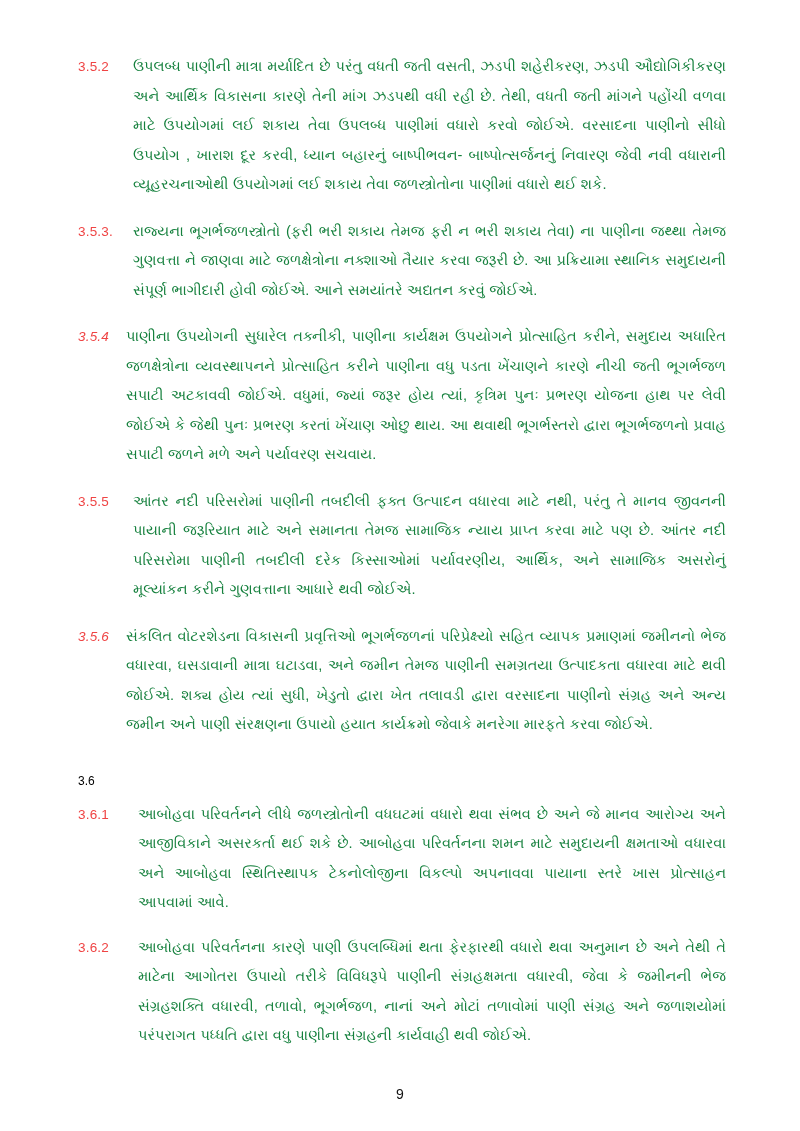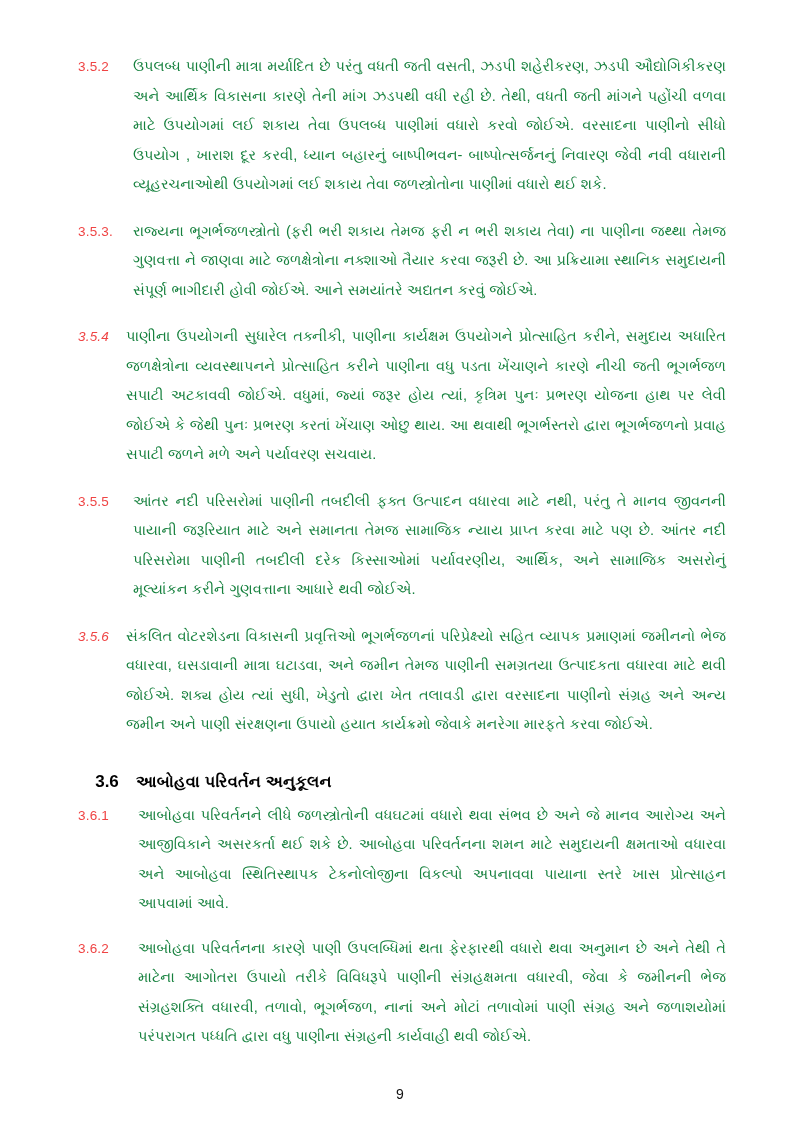--- a/index.html
+++ b/index.html
@@ -63,25 +63,24 @@
   
   .heading {
     display: flex;
     align-items: baseline;
     margin: 0 0 4px 0;
   }
   .heading .num {
     flex: 0 0 auto;
     width: 58px;
     font-family: "Liberation Sans", "DejaVu Sans", sans-serif;
-    font-size: 17px;
-    font-weight: 700;
+    font-size: 12px;
+    font-weight: 400;
     color: #000;
     line-height: 30px;
-    text-align: center;
   }
   .heading .title {
     font-family: "Liberation Sans", "DejaVu Sans", sans-serif;
     font-size: 16.2px;
     font-weight: 700;
     color: #000;
     line-height: 30px;
     letter-spacing: 0.2px;
   }
 
@@ -124,21 +123,20 @@
       <div class="body">આંતર નદી પરિસરોમાં પાણીની તબદીલી ફક્ત ઉત્પાદન વધારવા માટે નથી, પરંતુ તે માનવ જીવનની પાયાની જરૂરિયાત માટે અને સમાનતા તેમજ સામાજિક ન્યાય પ્રાપ્ત કરવા માટે પણ છે. આંતર નદી પરિસરોમા પાણીની તબદીલી દરેક કિસ્સાઓમાં પર્યાવરણીય, આર્થિક, અને સામાજિક અસરોનું મૂલ્યાંકન કરીને ગુણવત્તાના આધારે થવી જોઈએ.</div>
     </div>
 
     <div class="para gap-lg">
       <div class="num num-w-48">3.5.6</div>
       <div class="body">સંકલિત વોટરશેડના વિકાસની પ્રવૃત્તિઓ ભૂગર્ભજળનાં પરિપ્રેક્ષ્યો સહિત વ્યાપક પ્રમાણમાં જમીનનો ભેજ વધારવા, ઘસડાવાની માત્રા ઘટાડવા, અને જમીન તેમજ પાણીની સમગ્રતયા ઉત્પાદકતા વધારવા માટે થવી જોઈએ. શક્ય હોય ત્યાં સુધી, ખેડુતો દ્વારા ખેત તલાવડી દ્વારા વરસાદના પાણીનો સંગ્રહ અને અન્ય જમીન અને પાણી સંરક્ષણના ઉપાયો હયાત કાર્યક્રમો જેવાકે મનરેગા મારફતે કરવા જોઈએ.</div>
     </div>
 
     <div class="heading">
       <div class="num">3.6</div>
-      <div class="title">આબોહવા પરિવર્તન અનુકૂલન</div>
     </div>
 
     <div class="para tight">
       <div class="num num-w-60">3.6.1</div>
       <div class="body">આબોહવા પરિવર્તનને લીધે જળસ્ત્રોતોની વધઘટમાં વધારો થવા સંભવ છે અને જે  માનવ આરોગ્ય અને આજીવિકાને અસરકર્તા થઈ શકે છે. આબોહવા પરિવર્તનના શમન માટે સમુદાયની ક્ષમતાઓ વધારવા અને આબોહવા સ્થિતિસ્થાપક ટેકનોલોજીના વિકલ્પો અપનાવવા પાયાના સ્તરે ખાસ પ્રોત્સાહન આપવામાં આવે.</div>
     </div>
 
     <div class="para">
       <div class="num num-w-60">3.6.2</div>
       <div class="body">આબોહવા પરિવર્તનના કારણે પાણી ઉપલબ્ધિમાં થતા ફેરફારથી વધારો  થવા અનુમાન છે અને તેથી તે માટેના આગોતરા ઉપાયો તરીકે વિવિધરૂપે પાણીની સંગ્રહક્ષમતા વધારવી, જેવા કે જમીનની ભેજ સંગ્રહશક્તિ વધારવી, તળાવો, ભૂગર્ભજળ, નાનાં અને મોટાં તળાવોમાં પાણી સંગ્રહ અને જળાશયોમાં પરંપરાગત પધ્ધતિ દ્વારા વધુ પાણીના સંગ્રહની કાર્યવાહી થવી જોઈએ.</div>

